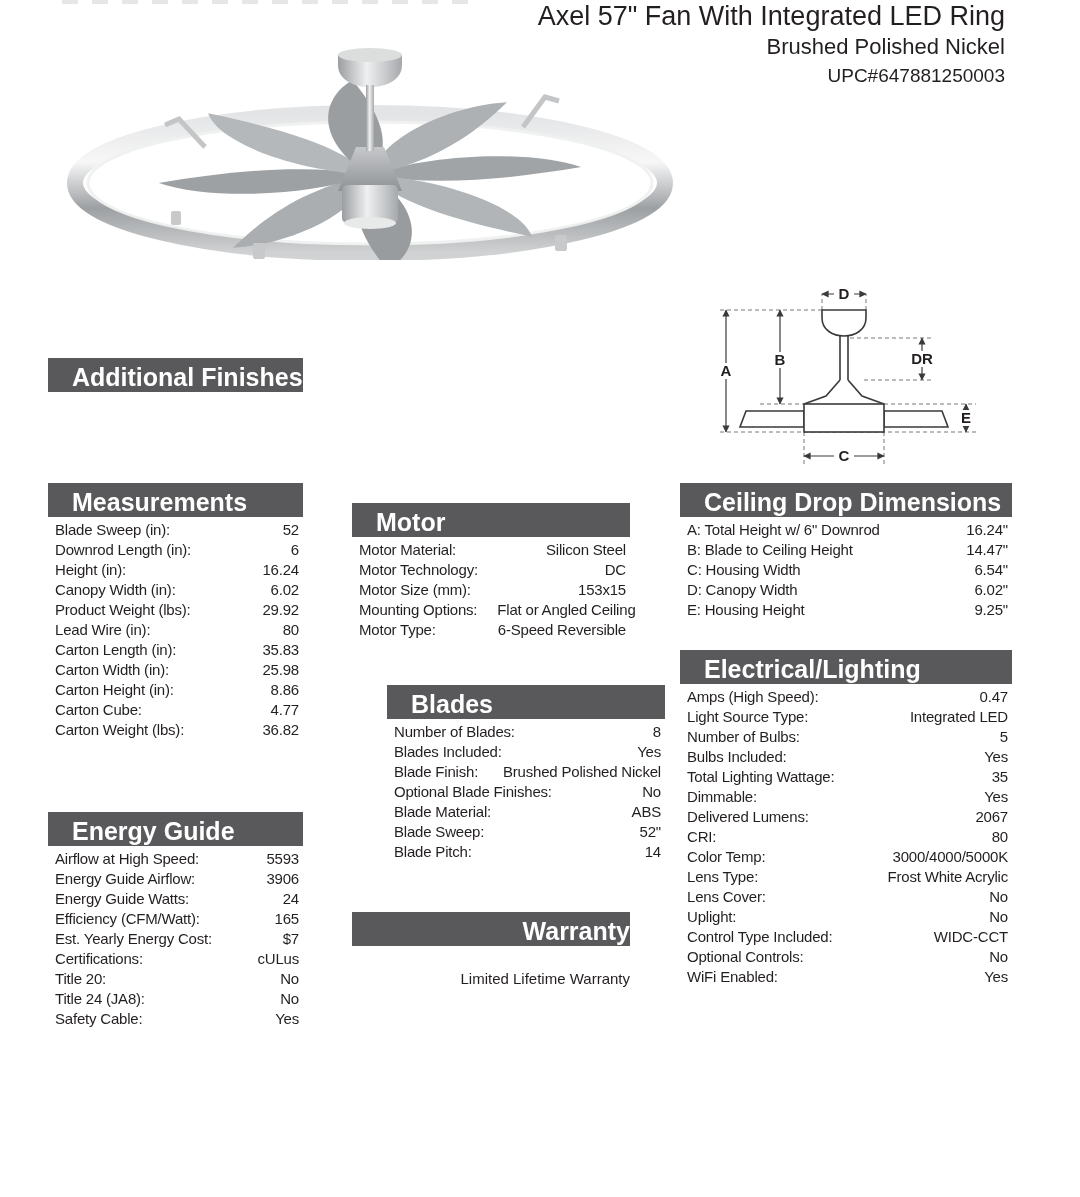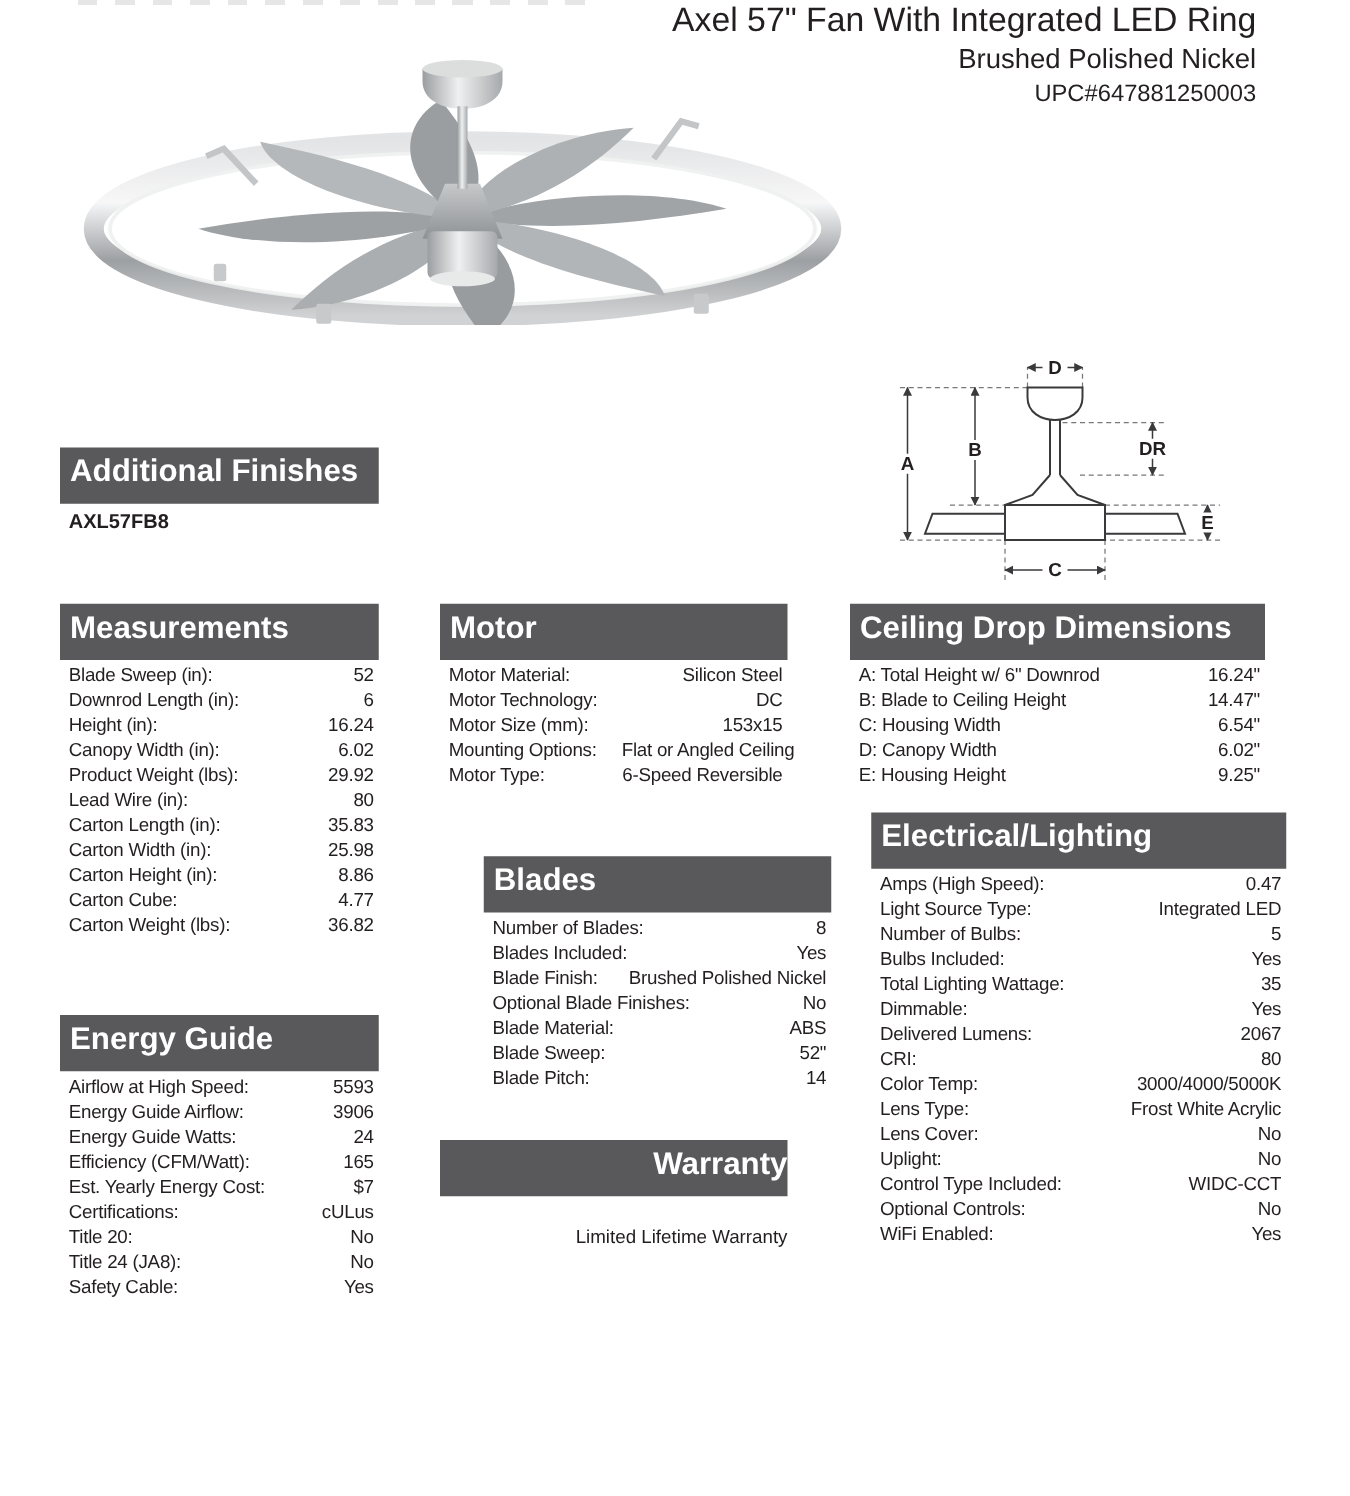--- a/index.html
+++ b/index.html
@@ -11,22 +11,22 @@
     background:repeating-linear-gradient(90deg,#d2d2d2 0 16px,transparent 16px 30px);}
 
   
   .title-block{position:absolute;top:0;right:75px;text-align:right;white-space:nowrap;}
   .title-main{font-size:27px;line-height:32px;}
   .title-finish{font-size:22px;line-height:30px;}
   .title-upc{font-size:19px;line-height:28px;}
 
   
   .section{position:absolute;box-sizing:border-box;}
-  .sec-header{background:#59595b;color:#fff;font-weight:bold;font-size:25px;height:45px;
-    line-height:38px;padding-left:8px;box-sizing:border-box;white-space:nowrap;overflow:hidden;}
+  .sec-header{background:#59595b;color:#fff;font-weight:bold;font-size:25px;height:34px;
+    line-height:38px;padding-left:24px;box-sizing:border-box;white-space:nowrap;overflow:hidden;}
   .rows{padding:3px 4px 0 7px;}
   .row{display:flex;justify-content:space-between;gap:20px;font-size:15px;line-height:20px;
        letter-spacing:-0.2px;white-space:nowrap;}
   .row .val{text-align:right;}
   .finish-code{font-weight:bold;font-size:16px;line-height:22px;padding:4px 0 0 7px;}
   .warranty-text{font-size:15px;line-height:20px;padding:23px 0 0 7px;}
 
   .col-left{left:48px;width:255px;}
   .col-mid{left:352px;width:278px;}
   .col-right{left:680px;width:332px;}
@@ -148,24 +148,20 @@
     <text class="dim-label" x="144" y="19" text-anchor="middle">D</text>
     <text class="dim-label" x="26" y="96" text-anchor="middle">A</text>
     <text class="dim-label" x="80" y="85" text-anchor="middle">B</text>
     <text class="dim-label" x="222" y="84" text-anchor="middle">DR</text>
     <text class="dim-label" x="266" y="143" text-anchor="middle">E</text>
     <text class="dim-label" x="144" y="181" text-anchor="middle">C</text>
   </svg>
 
   <div class="section col-left" style="top:358px;">
     <div class="sec-header">Additional Finishes</div>
-    <div>
-
-        <div class="finish-code">AXL57FB8</div>
-      </div>
   </div>
 
   <div class="section col-left" style="top:483px;">
     <div class="sec-header">Measurements</div>
     <div class="rows">
 
         <div class="row">
           <span class="lbl">Blade Sweep (in):</span>
           <span class="val">52</span>
         </div>
@@ -266,21 +262,21 @@
           <span class="val">No</span>
         </div>
 
         <div class="row">
           <span class="lbl">Safety Cable:</span>
           <span class="val">Yes</span>
         </div>
       </div>
   </div>
 
-  <div class="section col-mid" style="top:483px;">
+  <div class="section col-mid" style="top:503px;">
     <div class="sec-header">Motor</div>
     <div class="rows">
 
         <div class="row">
           <span class="lbl">Motor Material:</span>
           <span class="val">Silicon Steel</span>
         </div>
 
         <div class="row">
           <span class="lbl">Motor Technology:</span>
@@ -375,21 +371,21 @@
           <span class="val">6.02"</span>
         </div>
 
         <div class="row">
           <span class="lbl">E: Housing Height</span>
           <span class="val">9.25"</span>
         </div>
       </div>
   </div>
 
-  <div class="section col-right" style="top:650px;margin-left:17px;">
+  <div class="section col-right" style="top:650px;">
     <div class="sec-header">Electrical/Lighting</div>
     <div class="rows">
 
         <div class="row">
           <span class="lbl">Amps (High Speed):</span>
           <span class="val">0.47</span>
         </div>
 
         <div class="row">
           <span class="lbl">Light Source Type:</span>

